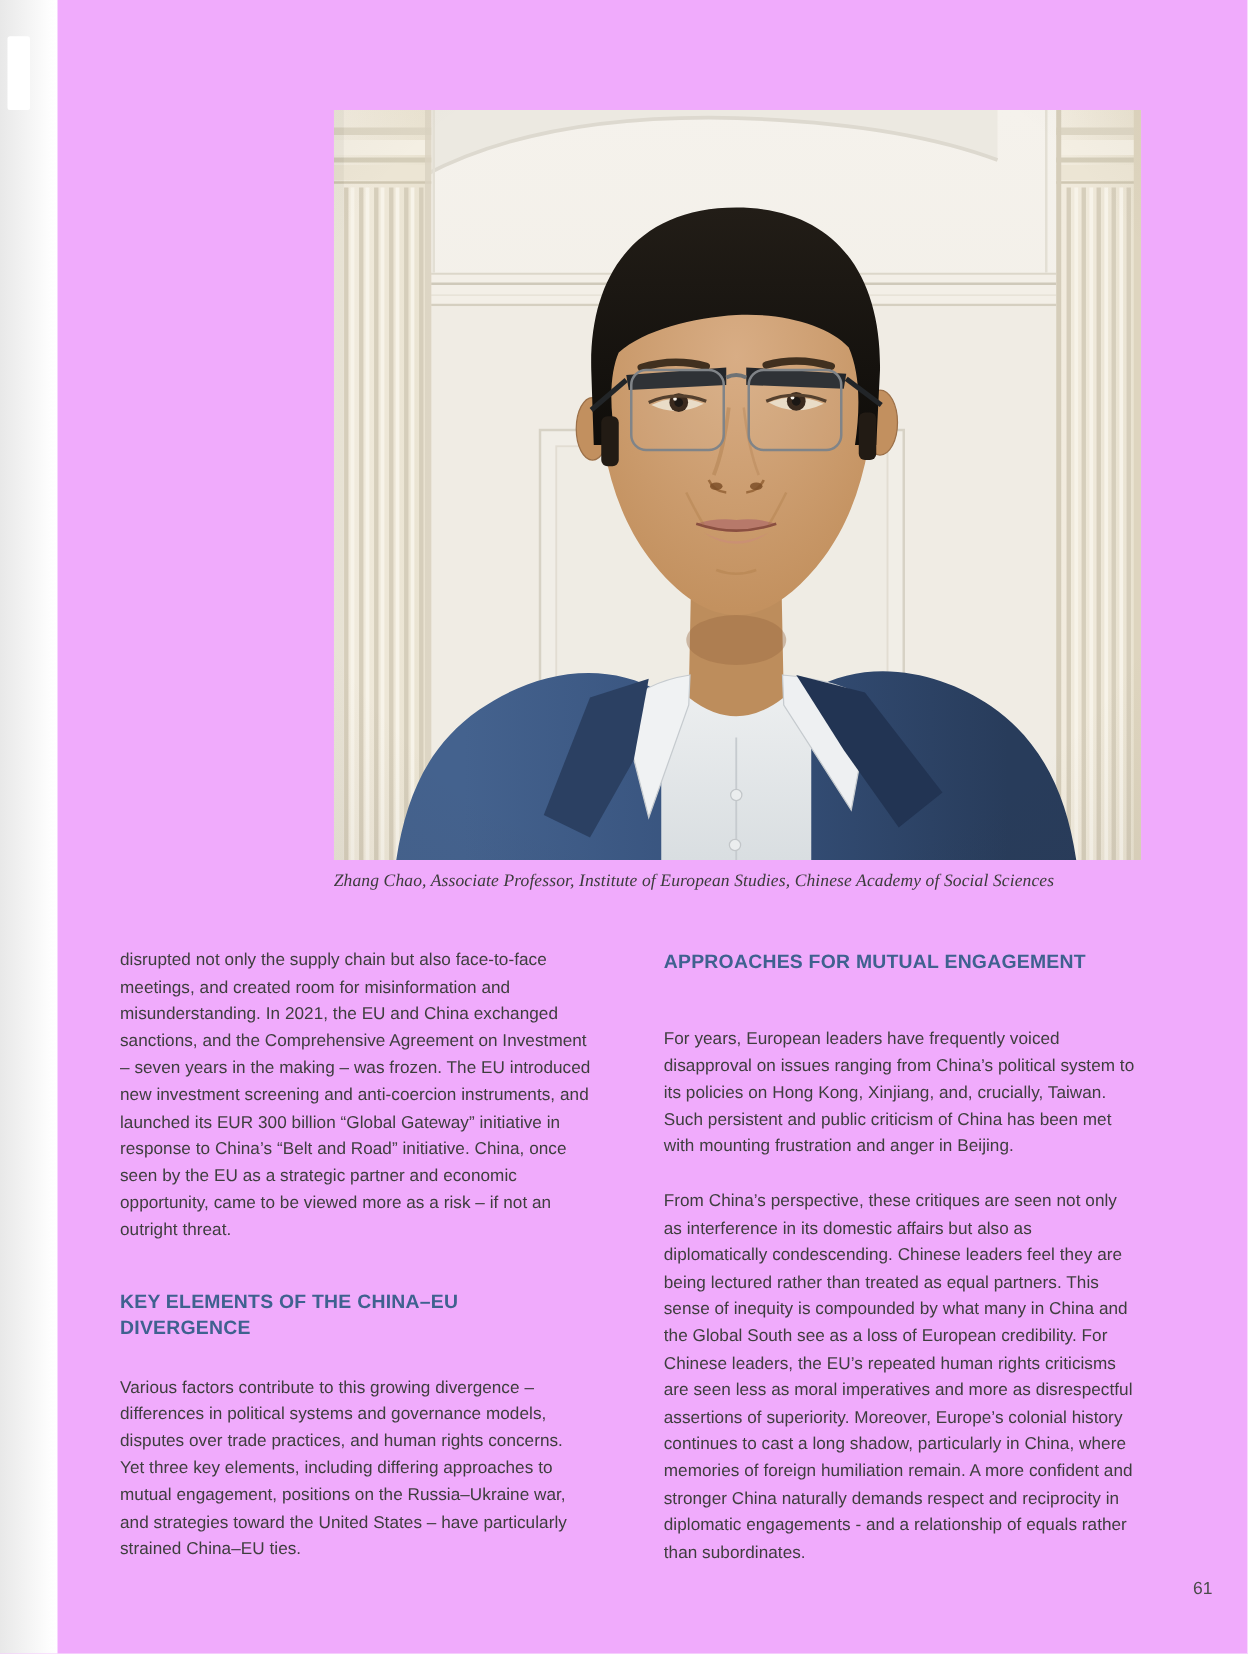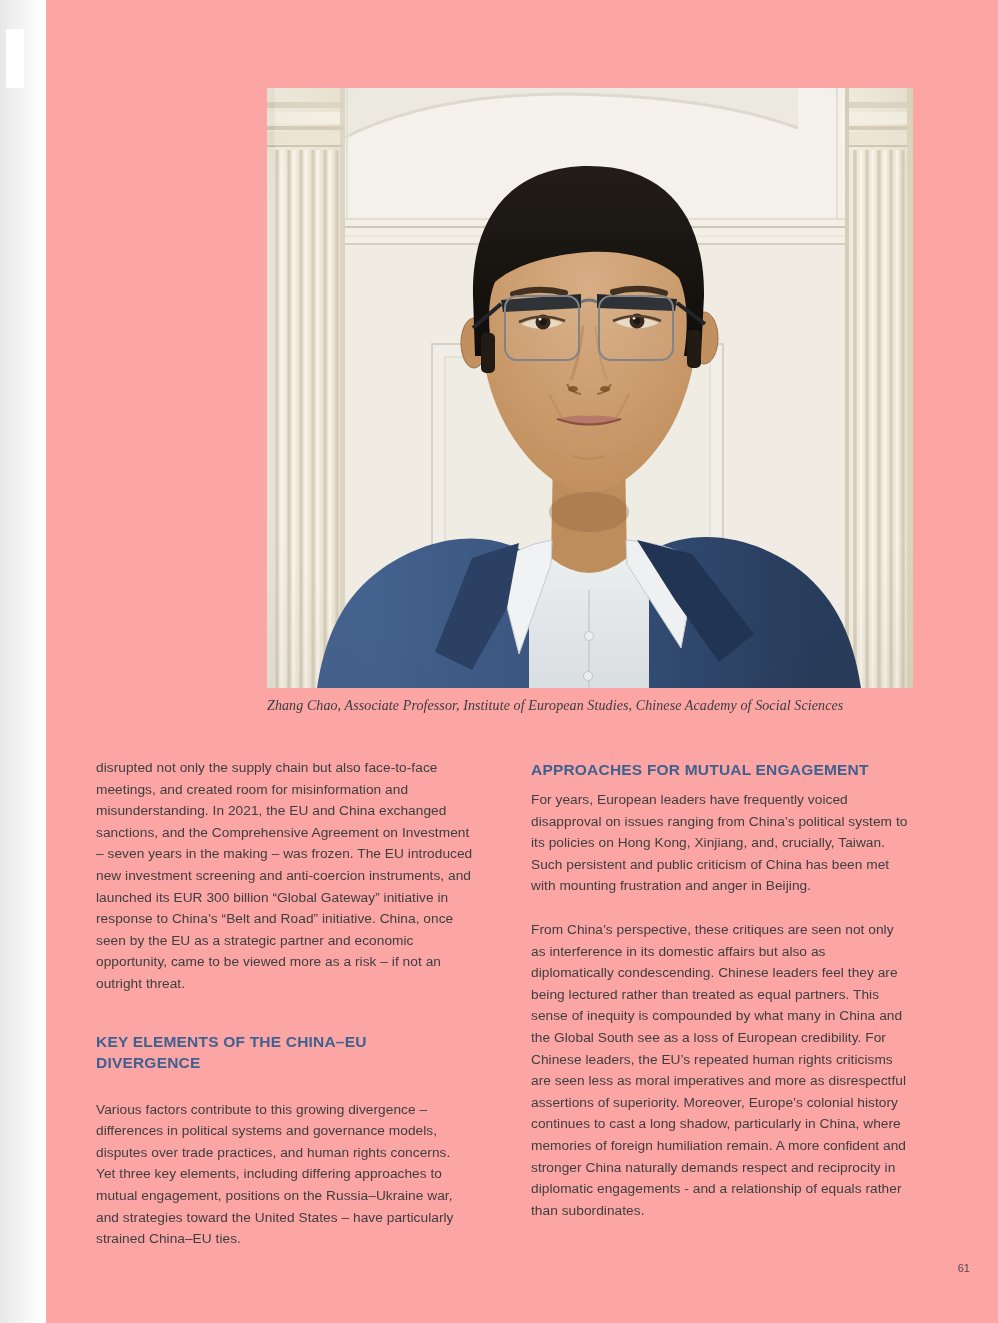--- a/index.html
+++ b/index.html
@@ -1,20 +1,20 @@
 <!DOCTYPE html>
 <html><head>
 <meta charset="utf-8">
 <style>
   html, body { margin: 0; padding: 0; background: #ffffff; }
   .page {
     position: relative;
     width: 998px;
     height: 1323px;
-    background: #fca5a5;
+    background: #f0abfc;
     overflow: hidden;
     font-family: "Liberation Sans", sans-serif;
   }
   .gutter {
     position: absolute; left: 0; top: 0; bottom: 0; width: 46px;
     background: linear-gradient(to right, #e8e8e8 0%, #f3f3f3 45%, #fdfdfd 85%, #ffffff 100%);
   }
   .corner-tab {
     position: absolute; left: 6px; top: 29px; width: 18px; height: 59px;
     background: #ffffff; border-radius: 2px;
@@ -47,24 +47,24 @@
   .col h3 {
     margin: 0 0 26px 0;
     font-size: 15.5px;
     font-weight: bold;
     line-height: 21px;
     letter-spacing: 0.2px;
     color: #3f618f;
     white-space: pre-line;
   }
   .col h3.after-para { margin-top: 36px; }
-  .col h3.first { margin-top: 2px; margin-bottom: 9px; }
+  .col h3.first { margin-top: 2px; margin-bottom: 40px; }
   .pagenum {
     position: absolute; right: 28px; top: 1262px;
-    font-size: 11px; color: #4b4b4b;
+    font-size: 14px; color: #4b4b4b;
   }
 </style>
 </head>
 <body>
 
 <div class="page">
 
   <div class="gutter"></div>
   <div class="corner-tab"></div>
 

